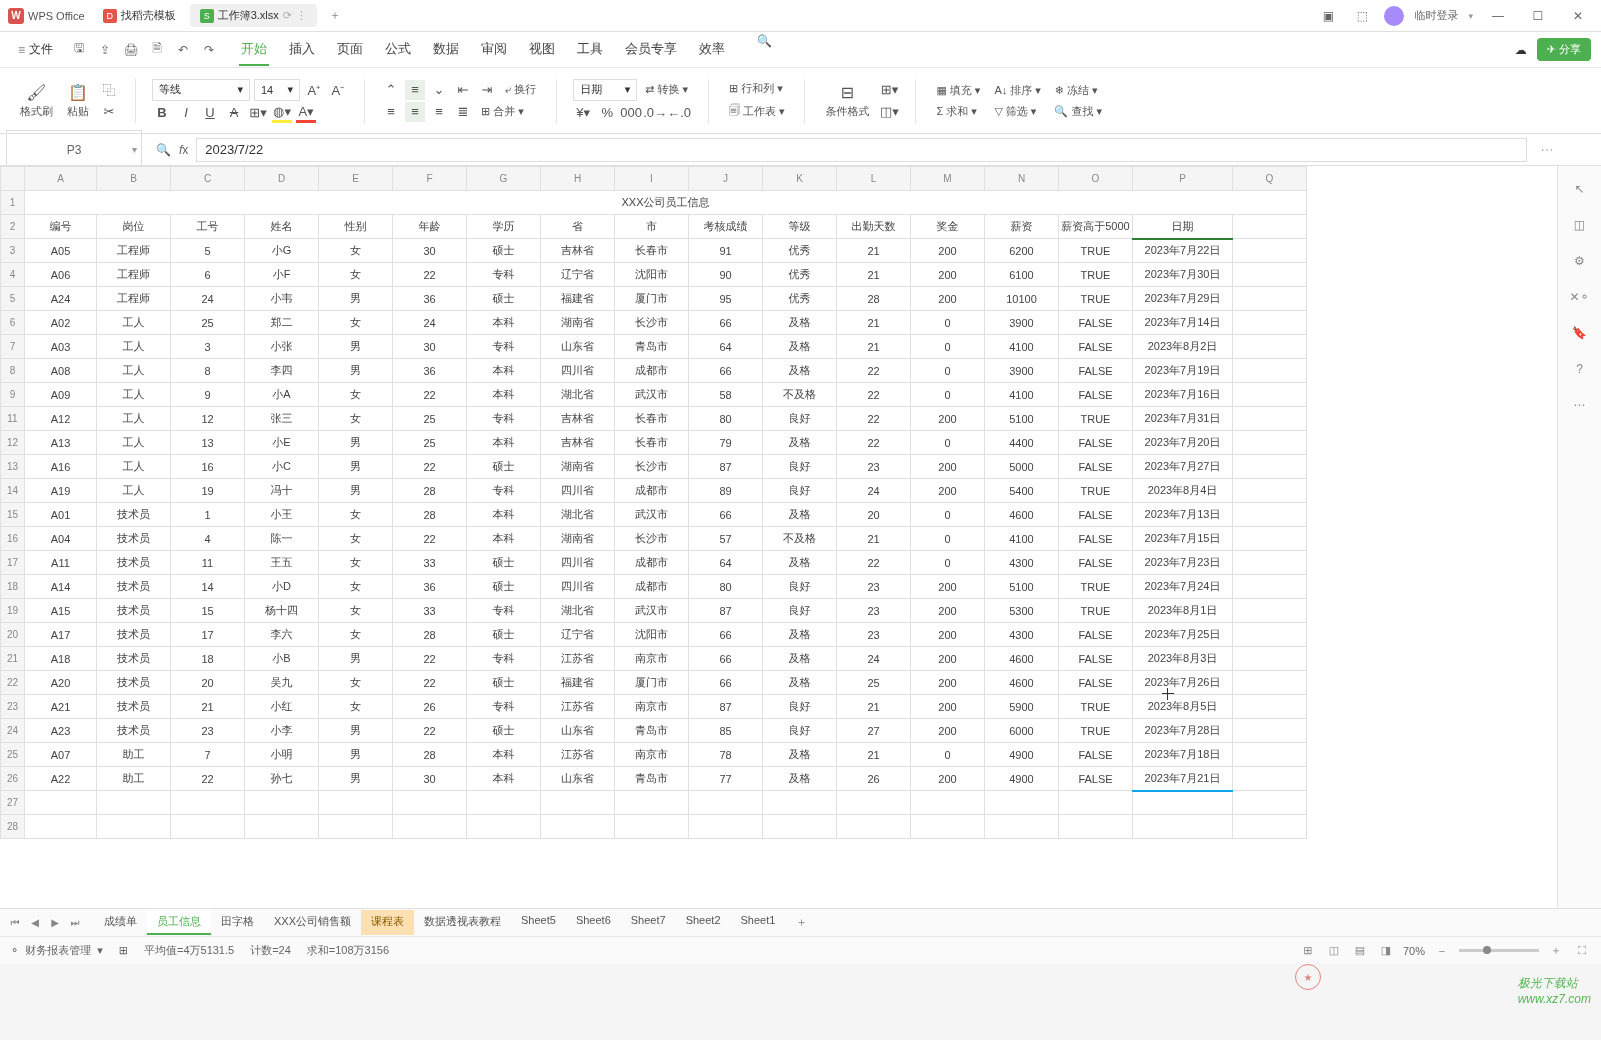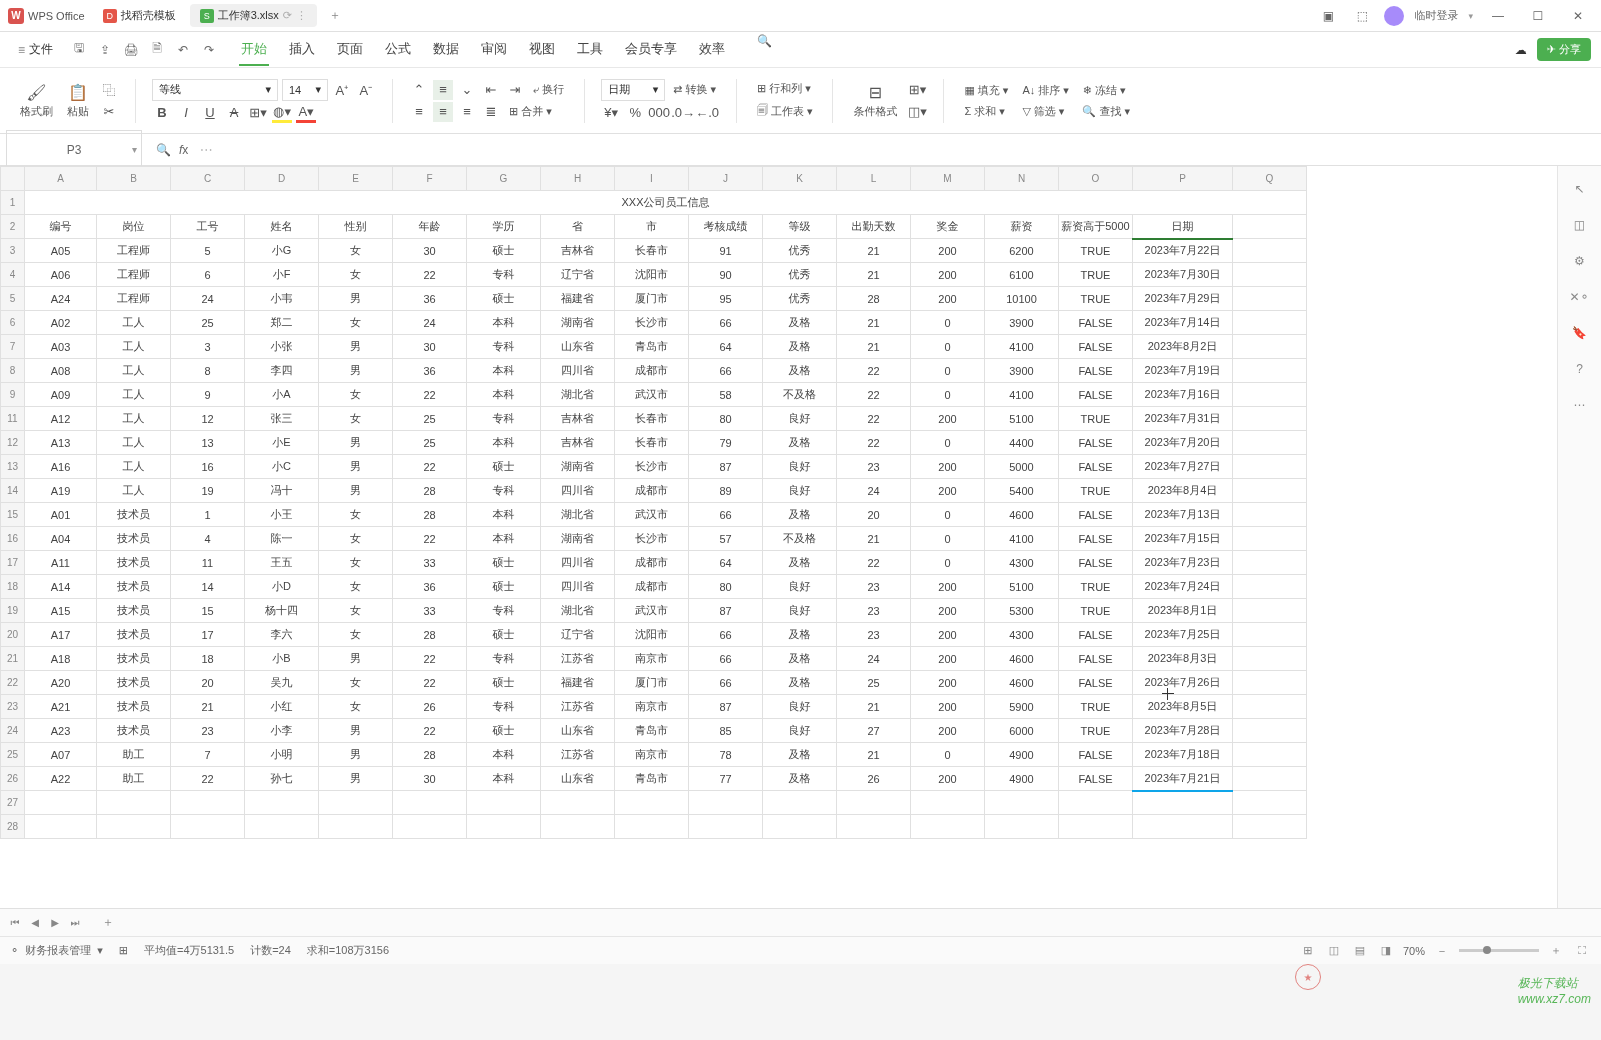--- a/index.html
+++ b/index.html
@@ -163,21 +163,21 @@
       </div>
     <div class="ribbon-stack">
       <div class="mini-btn">⿻</div>
       <div class="mini-btn">✂</div>
     </div>
   </div>
   <div class="ribbon-sep"></div>
   <div class="ribbon-group">
     <div class="ribbon-stack">
       <div class="ribbon-row">
-        <div class="font-select" style="width:126px;">
+        <div class="font-select" style="width:98px;">
             <span>等线</span>
             <span style="margin-left:auto;">▾</span>
           </div>
         <div class="font-select" style="width:46px;">
             <span>14</span>
             <span style="margin-left:auto;">▾</span>
           </div>
         <div class="mini-btn">A⁺</div>
         <div class="mini-btn">A⁻</div>
       </div>
@@ -276,20 +276,23 @@
 
 <div class="formula-bar">
   <div class="name-box">
       <span>P3</span>
       <span class="dd">▾</span>
     </div>
   <div class="fx-area">
     <span>🔍</span>
     <span><i>f</i>x</span>
   </div>
+  <div class="formula-input">
+      <span>2023/7/22</span>
+    </div>
   <div class="mini-btn" style="margin-right:44px;color:#aaa;">⋯</div>
 </div>
 
 <div class="sheet-area">
   <div class="grid-wrap">
     <table class="grid" id="grid-table">
         <colgroup>
           <col class="row-hdr">
           <col class="col-A">
           <col class="col-B">
@@ -868,20 +871,33 @@
   </div>
 </div>
 
 <div class="sheet-tabs">
   <div class="st-nav">
     <div class="n">⏮</div>
     <div class="n">◀</div>
     <div class="n">▶</div>
     <div class="n">⏭</div>
   </div>
+  <div id="sheet-tabs-container" style="display:flex;gap:0;">
+      <div class="st-tab">成绩单</div>
+      <div class="st-tab active">员工信息</div>
+      <div class="st-tab">田字格</div>
+      <div class="st-tab">XXX公司销售额</div>
+      <div class="st-tab highlight">课程表</div>
+      <div class="st-tab">数据透视表教程</div>
+      <div class="st-tab">Sheet5</div>
+      <div class="st-tab">Sheet6</div>
+      <div class="st-tab">Sheet7</div>
+      <div class="st-tab">Sheet2</div>
+      <div class="st-tab">Sheet1</div>
+    </div>
   <div class="st-add">＋</div>
 </div>
 
 <div class="status-bar">
   <div class="sec">⚬ <span>财务报表管理</span> ▾</div>
   <div class="sec">
       <span>⊞</span>
     </div>
   <div class="sec">平均值=4万5131.5</div>
   <div class="sec">计数=24</div>

